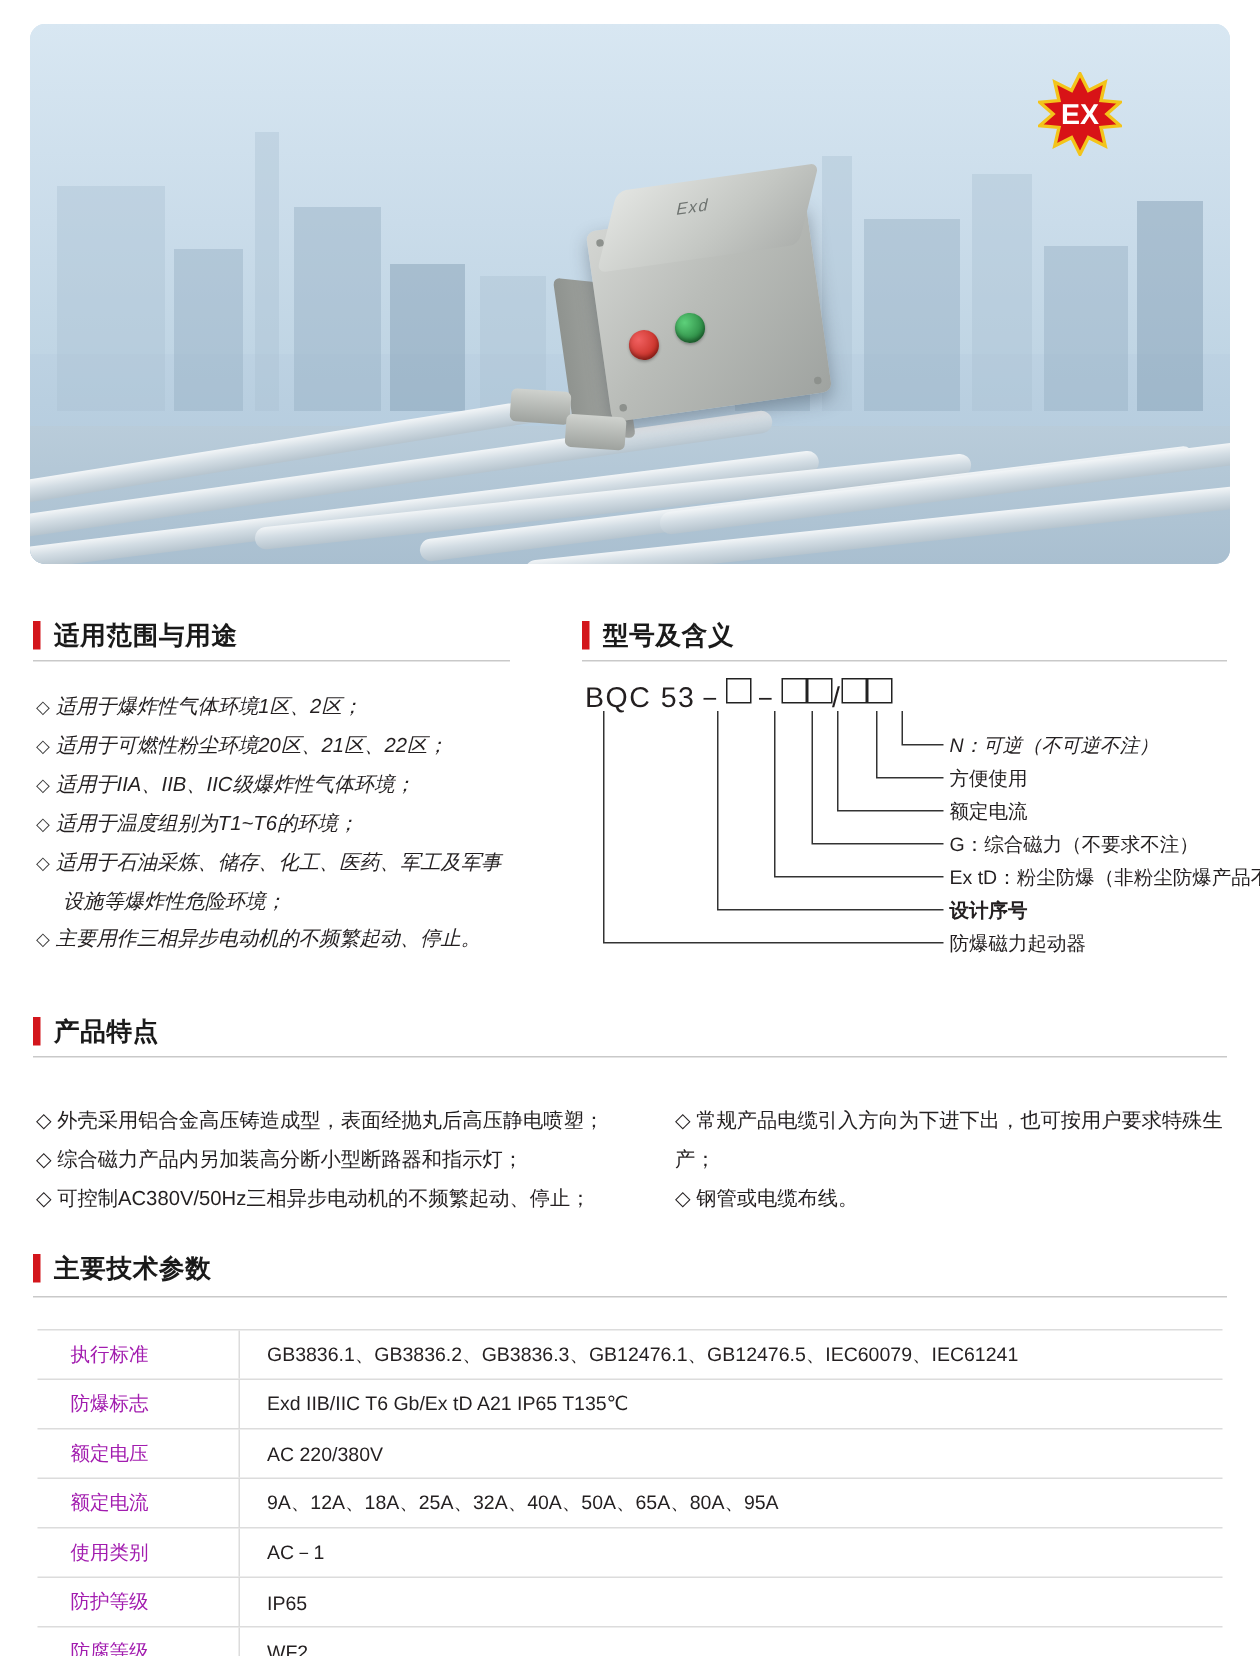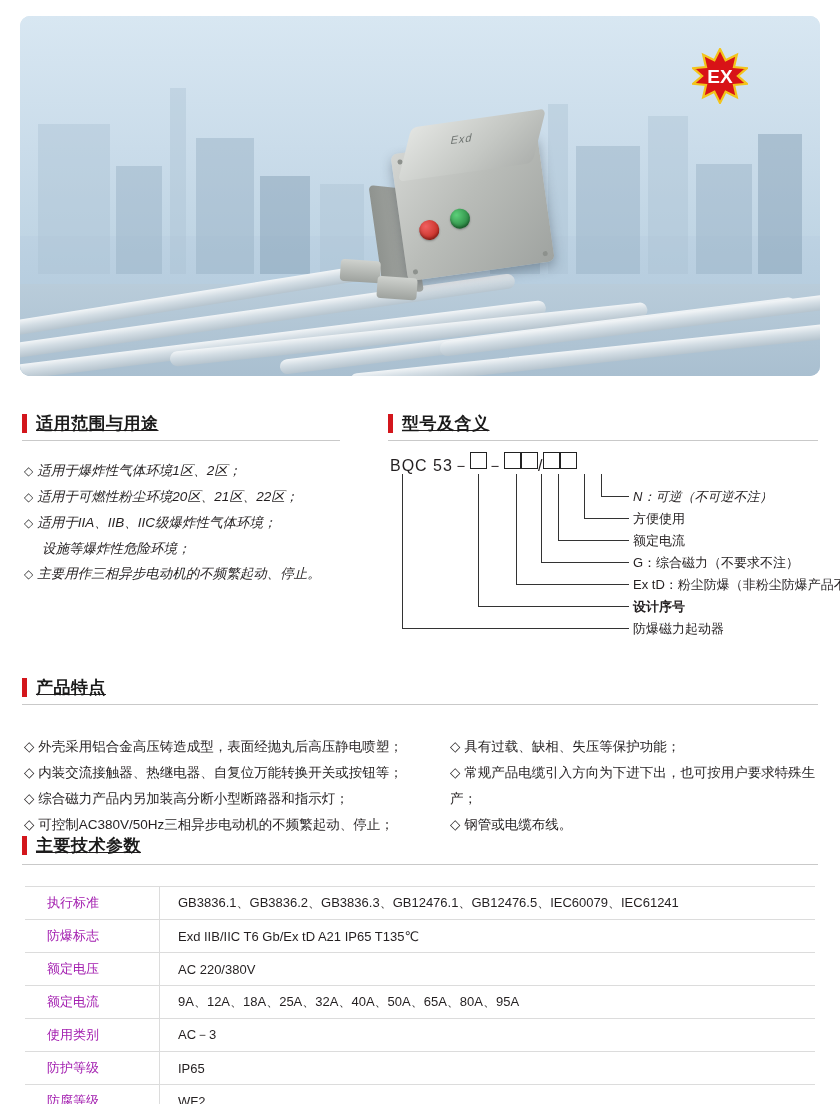--- a/index.html
+++ b/index.html
@@ -126,21 +126,20 @@
     top: 32px;
     width: 56px;
     height: 56px;
   }
 
   
   .sec-head {
     position: absolute;
     display: flex;
     align-items: center;
-    text-decoration: underline;
   }
   .sec-bar {
     width: 5px;
     height: 19px;
     background: #d3161c;
     margin-right: 9px;
   }
   .sec-title {
     font-size: 17px;
     font-weight: bold;
@@ -178,21 +177,21 @@
     position: absolute;
     left: 390px;
     top: 452px;
     width: 430px;
     height: 190px;
     font-size: 13.5px;
   }
   .model-code {
     position: absolute;
     left: 0; top: 0;
-    font-size: 16px;
+    font-size: 19px;
     letter-spacing: 1px;
     white-space: nowrap;
   }
   .mbox {
     display: inline-block;
     width: 15px;
     height: 15px;
     border: 1px solid #222;
     vertical-align: 2px;
   }
@@ -302,20 +301,22 @@
 <div class="sec-head" style="left:22px;top:412px;">
   <span class="sec-bar"></span>
   <span class="sec-title">适用范围与用途</span>
 </div>
 <div class="sec-rule" style="left:22px;top:440px;width:318px;"></div>
 
 <div class="bullet-list" style="left:24px;top:458px;width:350px;">
   <div class="li"><span class="dia">◇</span><span>适用于爆炸性气体环境1区、2区；</span></div>
   <div class="li"><span class="dia">◇</span><span>适用于可燃性粉尘环境20区、21区、22区；</span></div>
   <div class="li"><span class="dia">◇</span><span>适用于IIA、IIB、IIC级爆炸性气体环境；</span></div>
+  <div class="li"><span class="dia">◇</span><span>适用于温度组别为T1~T6的环境；</span></div>
+  <div class="li"><span class="dia">◇</span><span>适用于石油采炼、储存、化工、医药、军工及军事</span></div>
   <div class="li indent"><span>设施等爆炸性危险环境；</span></div>
   <div class="li"><span class="dia">◇</span><span>主要用作三相异步电动机的不频繁起动、停止。</span></div>
 </div>
 
 <div class="sec-head" style="left:388px;top:412px;">
   <span class="sec-bar"></span>
   <span class="sec-title">型号及含义</span>
 </div>
 <div class="sec-rule" style="left:388px;top:440px;width:430px;"></div>
 
@@ -355,27 +356,25 @@
 </div>
 
 <div class="sec-head" style="left:22px;top:676px;">
   <span class="sec-bar"></span>
   <span class="sec-title">产品特点</span>
 </div>
 <div class="sec-rule" style="left:22px;top:704px;width:796px;"></div>
 
 <div class="feat-col" style="left:24px;top:722px;width:420px;">
   <div class="li"><span class="dia">◇</span> <span>外壳采用铝合金高压铸造成型，表面经抛丸后高压静电喷塑；</span></div>
-  <div class="li"><span class="dia">◇</span> <span>内装交流接触器、热继电器、自复位万能转换开关或按钮等；</span></div>
   <div class="li"><span class="dia">◇</span> <span>综合磁力产品内另加装高分断小型断路器和指示灯；</span></div>
   <div class="li"><span class="dia">◇</span> <span>可控制AC380V/50Hz三相异步电动机的不频繁起动、停止；</span></div>
 </div>
 
 <div class="feat-col" style="left:450px;top:722px;width:380px;">
-  <div class="li"><span class="dia">◇</span> <span>具有过载、缺相、失压等保护功能；</span></div>
   <div class="li"><span class="dia">◇</span> <span>常规产品电缆引入方向为下进下出，也可按用户要求特殊生产；</span></div>
   <div class="li"><span class="dia">◇</span> <span>钢管或电缆布线。</span></div>
 </div>
 
 <div class="sec-head" style="left:22px;top:834px;">
   <span class="sec-bar"></span>
   <span class="sec-title">主要技术参数</span>
 </div>
 <div class="sec-rule" style="left:22px;top:864px;width:796px;"></div>
 
@@ -392,21 +391,21 @@
   <tr>
     <td class="k">额定电压</td>
     <td class="v">AC 220/380V</td>
   </tr>
   <tr>
     <td class="k">额定电流</td>
     <td class="v">9A、12A、18A、25A、32A、40A、50A、65A、80A、95A</td>
   </tr>
   <tr>
     <td class="k">使用类别</td>
-    <td class="v">AC－3</td>
+    <td class="v">AC－1</td>
   </tr>
   <tr>
     <td class="k">防护等级</td>
     <td class="v">IP65</td>
   </tr>
   <tr>
     <td class="k">防腐等级</td>
     <td class="v">WF2</td>
   </tr>
 

